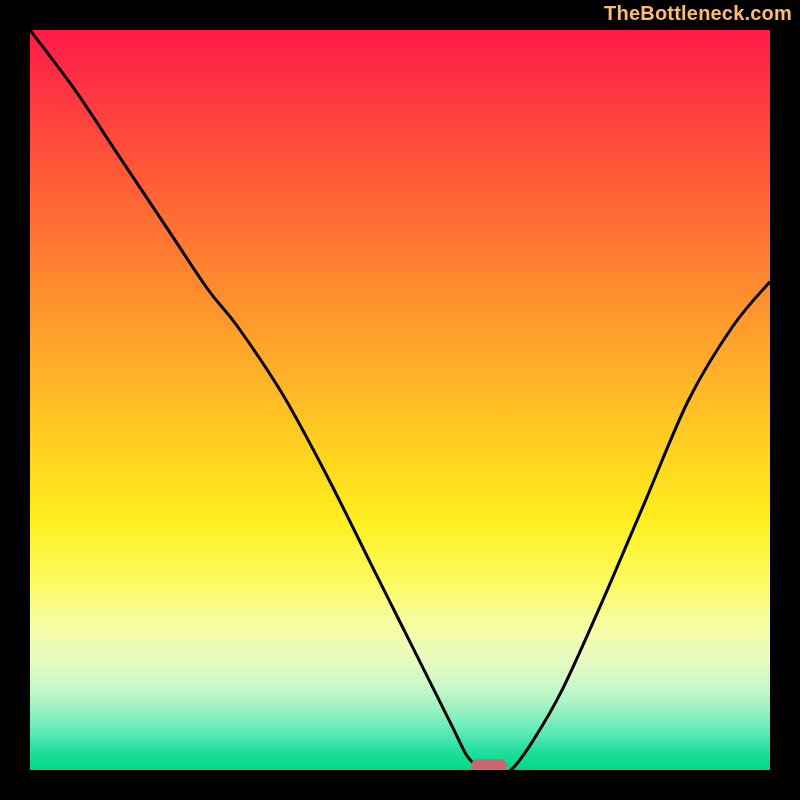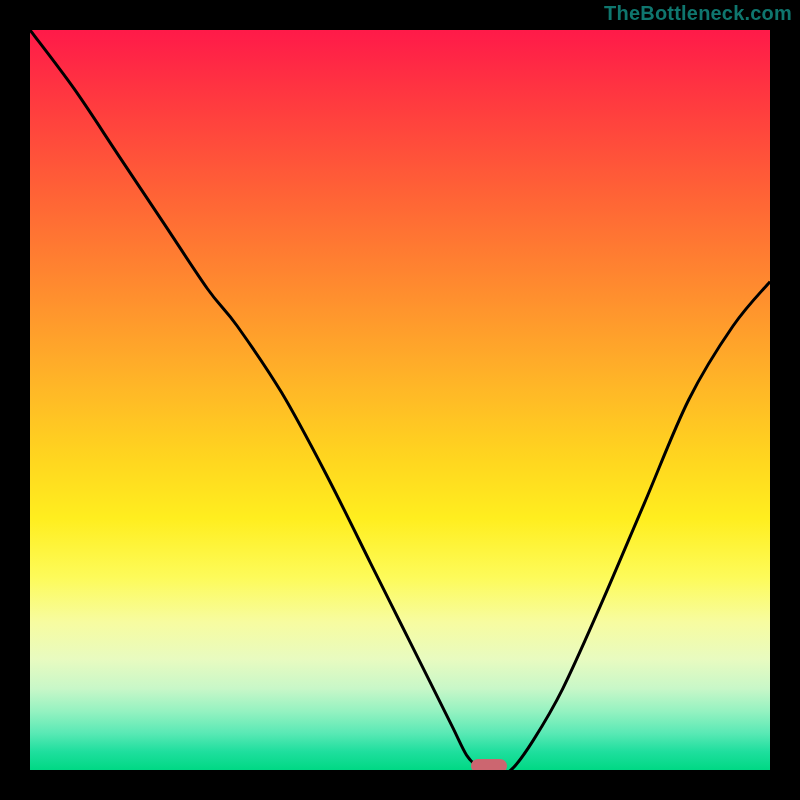--- a/index.html
+++ b/index.html
@@ -14,21 +14,21 @@
   .frame {
     position: relative;
     width: 800px;
     height: 800px;
     background: #000;
   }
   .watermark {
     position: absolute;
     top: 2px;
     right: 8px;
-    color: #0f766e;
+    color: #fdba74;
     font-size: 20px;
     font-weight: bold;
     letter-spacing: 0.2px;
     z-index: 10;
   }
   .plot {
     position: absolute;
     left: 30px;
     top: 30px;
     width: 740px;

